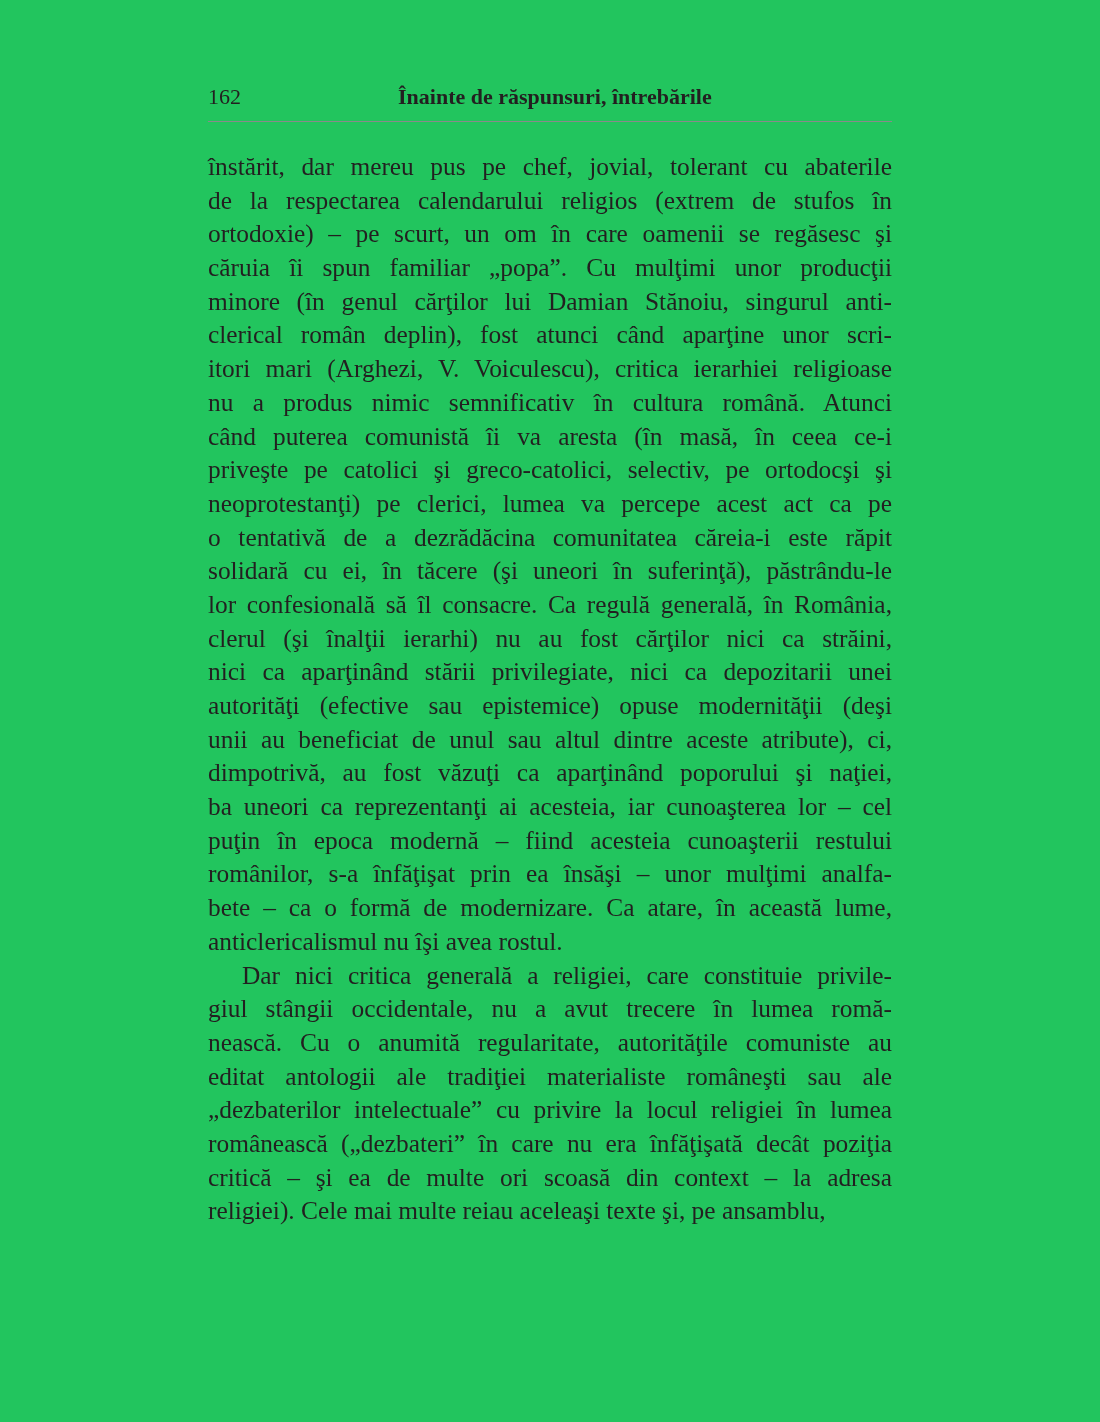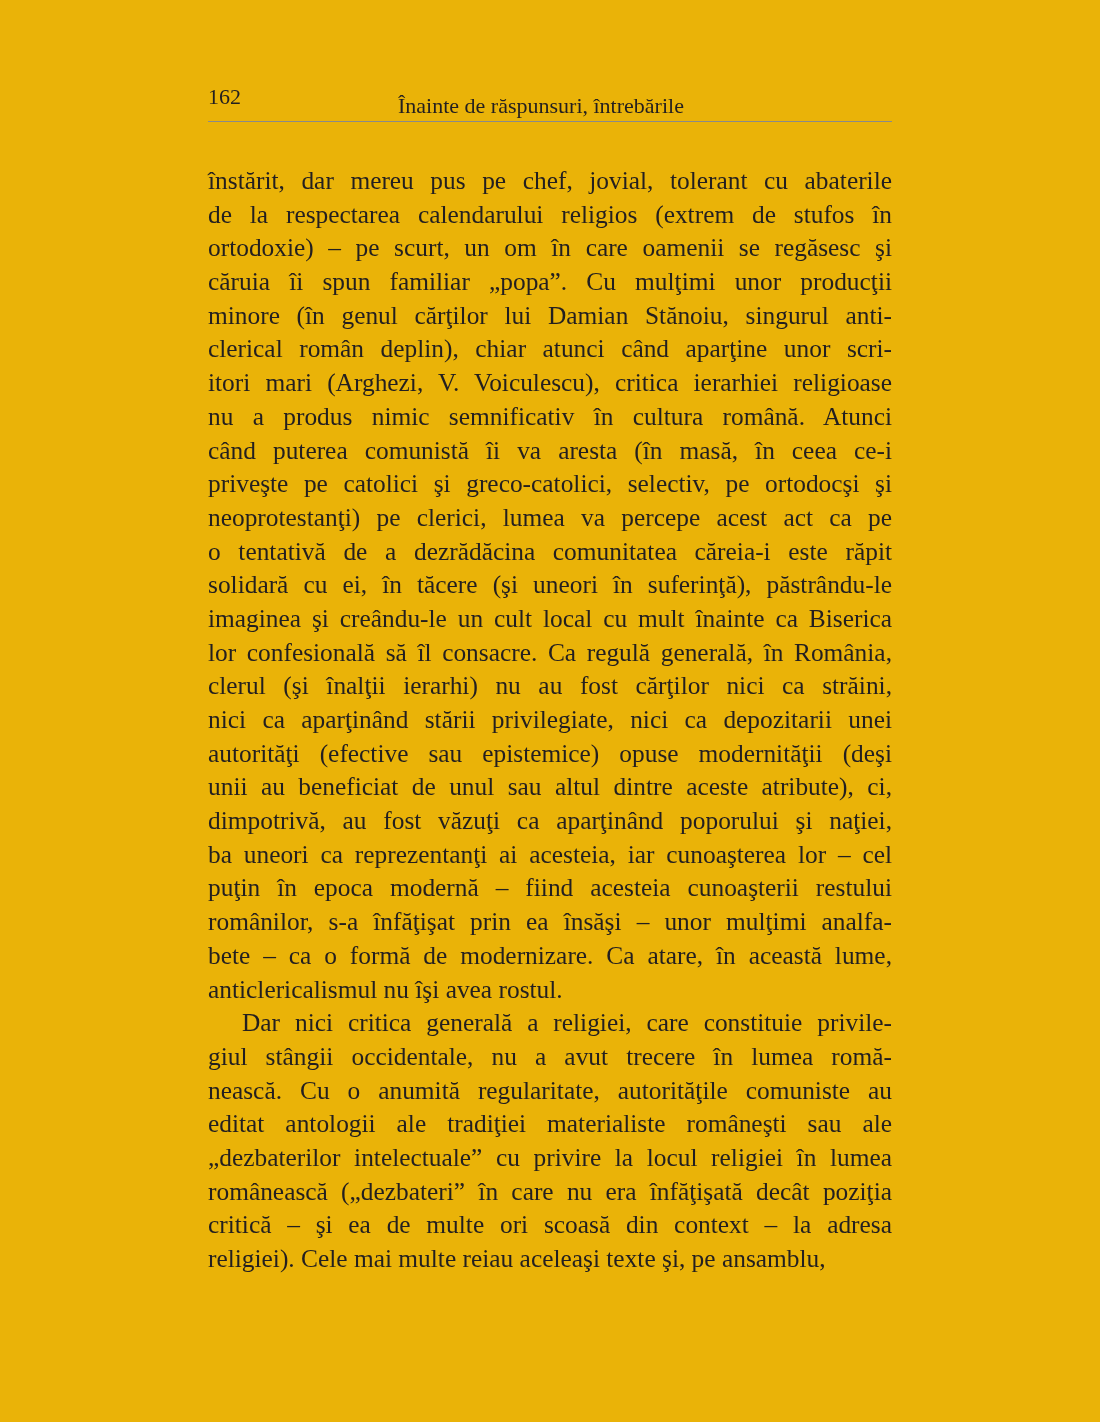--- a/index.html
+++ b/index.html
@@ -1,26 +1,26 @@
 <!DOCTYPE html>
 <html><head>
 <meta charset="utf-8">
 <style>
   html, body { margin: 0; padding: 0; background: #ffffff; }
   body { width: 1100px; height: 1422px; position: relative; overflow: hidden; }
-  .page { position: absolute; left: 0; top: 0; width: 1100px; height: 1422px; background: #eab308; }
+  .page { position: absolute; left: 0; top: 0; width: 1100px; height: 1422px; background: #22c55e; }
   .running-head {
     position: absolute; left: 208px; top: 84px; width: 684px; height: 30px;
     font-family: "Liberation Serif", "DejaVu Serif", serif; font-size: 22px; color: #231f20;
   }
   .page-number { position: absolute; left: 0; top: 0; }
-  .running-title { position: absolute; left: 190px; top: 9px; }
+  .running-title { position: absolute; left: 190px; top: 0; font-weight: bold; }
   .head-rule { position: absolute; left: 208px; top: 121px; width: 684px; height: 0; border-top: 1.5px solid #8a8a8a; }
   .body-text {
-    position: absolute; left: 208px; top: 164px; width: 684px;
+    position: absolute; left: 208px; top: 150px; width: 684px;
     font-family: "Liberation Serif", "DejaVu Serif", serif; font-size: 25.4px; line-height: 33.7px; color: #231f20;
   }
   .line { display: block; white-space: nowrap; text-align: justify; text-align-last: justify; height: 33.7px; }
   .line.last { text-align-last: left; }
   .line.indent { padding-left: 34px; }
 </style>
 </head>
 <body>
 
 <div class="page">
@@ -29,29 +29,28 @@
     <span class="running-title">Înainte de răspunsuri, întrebările</span>
   </div>
   <div class="head-rule"></div>
   <div class="body-text" id="body-text">
       <div>
         <span class="line">înstărit, dar mereu pus pe chef, jovial, tolerant cu abaterile</span>
         <span class="line">de la respectarea calendarului religios (extrem de stufos în</span>
         <span class="line">ortodoxie) – pe scurt, un om în care oamenii se regăsesc şi</span>
         <span class="line">căruia îi spun familiar „popa”. Cu mulţimi unor producţii</span>
         <span class="line">minore (în genul cărţilor lui Damian Stănoiu, singurul anti-</span>
-        <span class="line">clerical român deplin), chiar atunci când aparţine unor scri-</span>
+        <span class="line">clerical român deplin), fost atunci când aparţine unor scri-</span>
         <span class="line">itori mari (Arghezi, V. Voiculescu), critica ierarhiei religioase</span>
         <span class="line">nu a produs nimic semnificativ în cultura română. Atunci</span>
         <span class="line">când puterea comunistă îi va aresta (în masă, în ceea ce-i</span>
         <span class="line">priveşte pe catolici şi greco-catolici, selectiv, pe ortodocşi şi</span>
         <span class="line">neoprotestanţi) pe clerici, lumea va percepe acest act ca pe</span>
         <span class="line">o tentativă de a dezrădăcina comunitatea căreia-i este răpit</span>
         <span class="line">solidară cu ei, în tăcere (şi uneori în suferinţă), păstrându-le</span>
-        <span class="line">imaginea şi creându-le un cult local cu mult înainte ca Biserica</span>
         <span class="line">lor confesională să îl consacre. Ca regulă generală, în România,</span>
         <span class="line">clerul (şi înalţii ierarhi) nu au fost cărţilor nici ca străini,</span>
         <span class="line">nici ca aparţinând stării privilegiate, nici ca depozitarii unei</span>
         <span class="line">autorităţi (efective sau epistemice) opuse modernităţii (deşi</span>
         <span class="line">unii au beneficiat de unul sau altul dintre aceste atribute), ci,</span>
         <span class="line">dimpotrivă, au fost văzuţi ca aparţinând poporului şi naţiei,</span>
         <span class="line">ba uneori ca reprezentanţi ai acesteia, iar cunoaşterea lor – cel</span>
         <span class="line">puţin în epoca modernă – fiind acesteia cunoaşterii restului</span>
         <span class="line">românilor, s-a înfăţişat prin ea însăşi – unor mulţimi analfa-</span>
         <span class="line">bete – ca o formă de modernizare. Ca atare, în această lume,</span>

